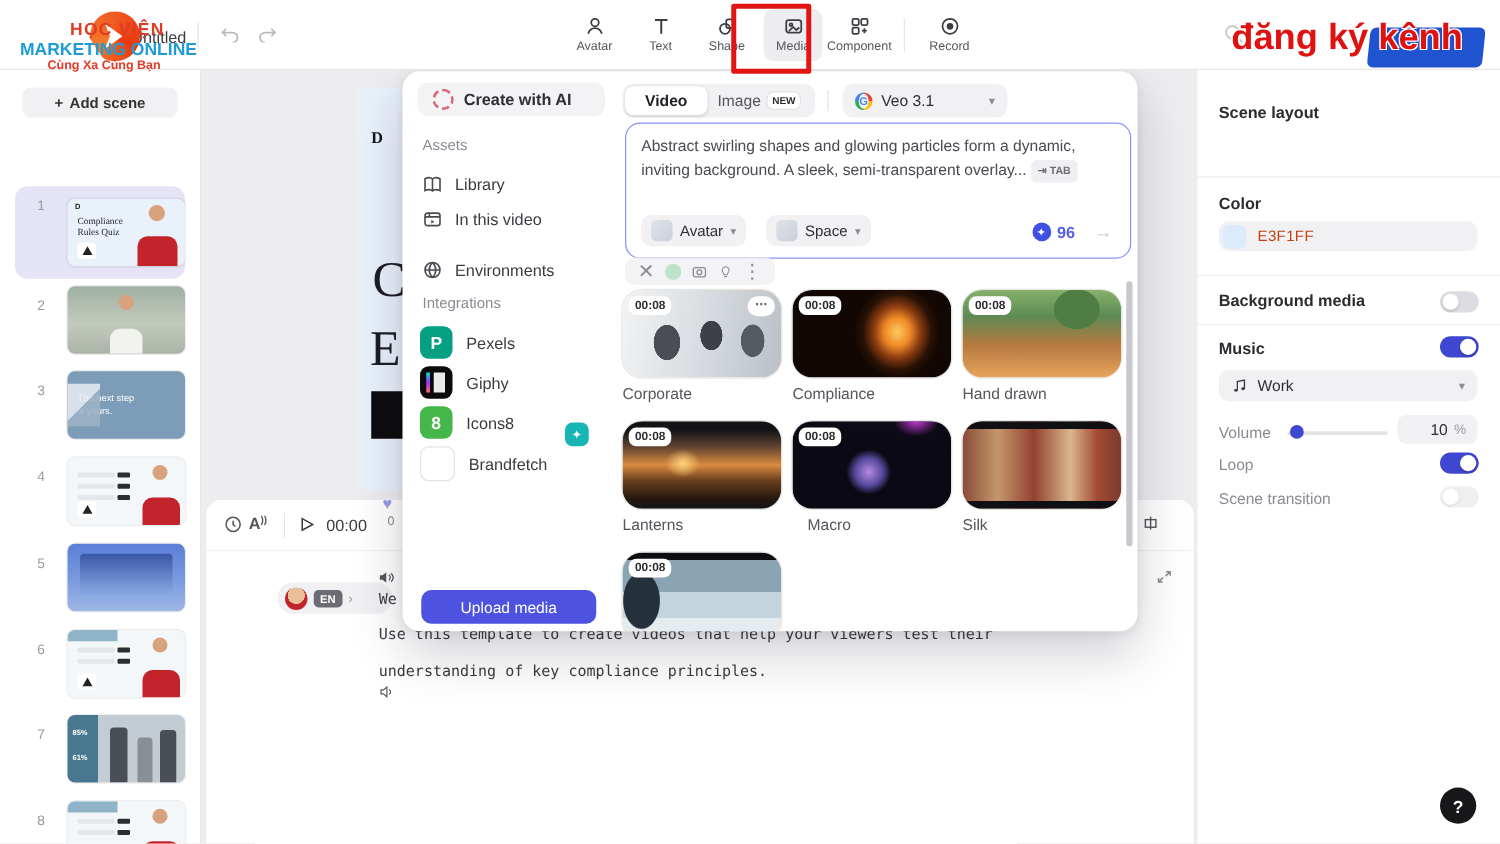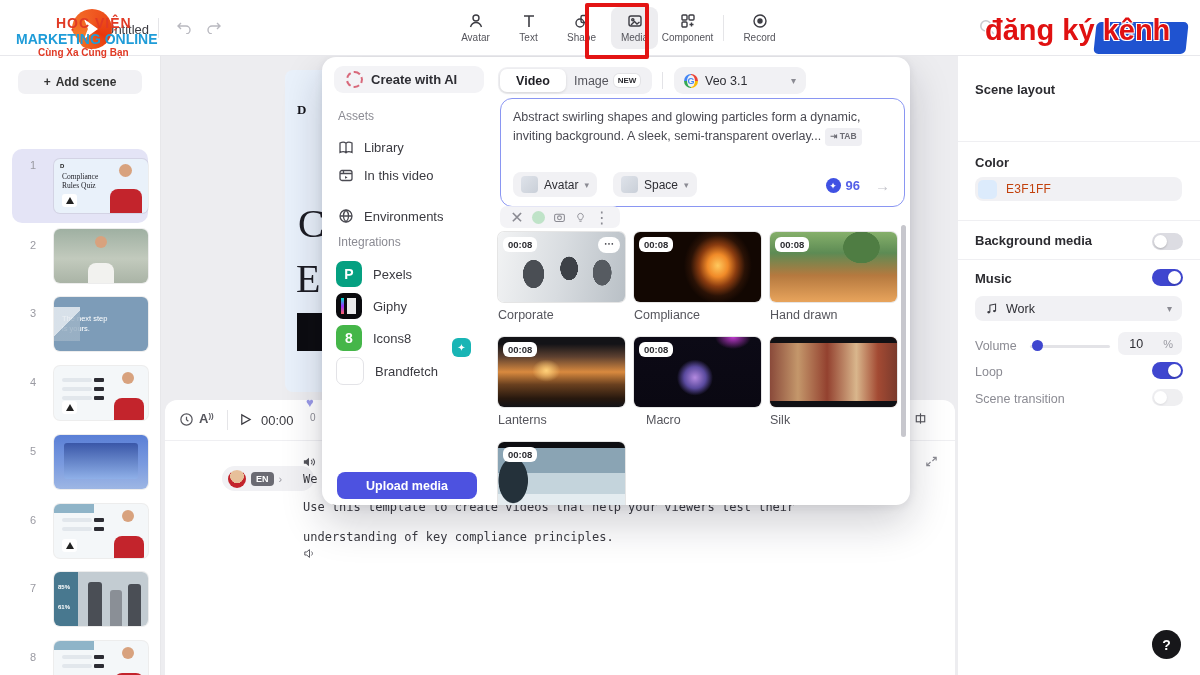--- a/index.html
+++ b/index.html
@@ -122,21 +122,21 @@
   .sq-pexels{background:#05a081;}
   .sq-giphy{background:#0b0b0e;position:relative;}
   .sq-giphy i{position:absolute;left:5px;top:5px;width:3px;height:16px;
               background:linear-gradient(180deg,#00e6cc,#9933ff,#ff6666);}
   .sq-giphy b{position:absolute;left:11px;top:5px;width:9px;height:16px;background:#fff;opacity:.92;}
   .sq-icons8{background:#45b649;}
   .sq-brand{background:#fff;border:1px solid #e3e3e7;color:#1a1a1e;font-family:"Liberation Serif",serif;font-style:italic;}
   .icons8-badge{position:absolute;left:130px;top:281px;width:19px;height:19px;background:#19b5b5;border-radius:6px;
                 color:#fff;font-size:10px;display:flex;align-items:center;justify-content:center;}
   .upload-btn{position:absolute;left:15px;top:415px;width:140px;height:27px;background:#4d52e0;border:none;
-              border-radius:8px;color:#fff;font-size:12.5px;font-weight:bold;font-family:"Liberation Sans",sans-serif;cursor:pointer;}
+              border-radius:8px;color:#fff;font-size:12.5px;font-weight:normal;font-family:"Liberation Sans",sans-serif;cursor:pointer;}
 
   .seg{position:absolute;left:176px;top:10px;width:154px;height:27px;background:#f1f1f4;border-radius:9px;display:flex;align-items:center;padding:2px;box-sizing:border-box;}
   .seg .on{flex:0 0 66px;height:23px;background:#fff;border-radius:7px;box-shadow:0 1px 3px rgba(0,0,0,.12);
            display:flex;align-items:center;justify-content:center;font-size:12.5px;font-weight:600;color:#1e1e24;cursor:pointer;}
   .seg .off{display:flex;align-items:flex-start;gap:5px;padding:0 8px;font-size:12.5px;color:#55555c;cursor:pointer;}
   .new-badge{background:#fff;border-radius:5px;font-size:8px;font-weight:bold;color:#2b2b30;padding:2px 4px;box-shadow:0 0 0 1px rgba(0,0,0,.06);}
   .seg-sep{position:absolute;left:340px;top:15px;width:1px;height:17px;background:#e3e3e7;}
   .model-pill{position:absolute;left:352px;top:10px;width:132px;height:27px;background:#f1f1f4;border-radius:9px;
               display:flex;align-items:center;gap:7px;padding:0 10px;box-sizing:border-box;cursor:pointer;}
   .g-logo{width:14px;height:14px;border-radius:50%;
@@ -162,21 +162,21 @@
         display:flex;align-items:center;justify-content:center;}
   .credit b{font-size:13px;color:#5560e8;font-weight:600;}
   .send-arrow{position:absolute;right:14px;bottom:12px;color:#c3c3ca;font-size:15px;cursor:pointer;}
 
   .mini-bar{position:absolute;left:178px;top:149px;width:120px;height:22px;background:rgba(241,241,245,.88);
             border-radius:7px;display:flex;align-items:center;justify-content:space-around;padding:0 6px;
             box-sizing:border-box;z-index:4;color:#8b8b93;}
   .mini-bar .gdot{width:13px;height:13px;border-radius:50%;background:#bfe3c8;}
   .mini-bar svg{stroke:#8b8b93;fill:none;stroke-width:1.3;}
 
-  .tile{position:absolute;width:127px;height:70px;border-radius:6px;overflow:hidden;cursor:pointer;
+  .tile{position:absolute;width:127px;height:70px;border-radius:16px;overflow:hidden;cursor:pointer;
         box-shadow:0 0 0 1px rgba(0,0,0,.10);}
   .dur{position:absolute;left:5px;top:5px;background:#fff;border-radius:6px;font-size:9.5px;font-weight:600;
        color:#2b2b30;padding:2px 5px;}
   .more-btn{position:absolute;right:5px;top:5px;width:22px;height:16px;background:#fff;border-radius:8px;
             color:#55555c;font-size:10px;font-weight:bold;text-align:center;line-height:14px;cursor:pointer;}
   .tile-label{position:absolute;font-size:12.5px;color:#55555c;}
   .art{position:absolute;inset:0;}
   .art-corporate{background:
      radial-gradient(18px 24px at 28% 60%,#4a4e54 58%,transparent 60%),
      radial-gradient(15px 20px at 56% 52%,#3d4147 58%,transparent 60%),
@@ -219,21 +219,21 @@
   .t-on{background:#3f46cf;} .t-on .knob{right:2px;}
   .t-off{background:#dcdce2;} .t-off .knob{left:2px;}
   .t-faint{opacity:.45;}
   .music-pill{position:absolute;left:17px;top:241px;width:207px;height:25px;background:#f1f1f4;border-radius:8px;
               display:flex;align-items:center;gap:8px;padding:0 10px;box-sizing:border-box;cursor:pointer;}
   .music-pill span{font-size:12.5px;color:#2e2e34;}
   .music-pill .chev{margin-left:auto;color:#8b8b93;font-size:10px;}
   .vol-track{position:absolute;left:72px;top:290px;width:80px;height:3px;background:#e3e3e7;border-radius:2px;}
   .vol-dot{position:absolute;left:74px;top:285px;width:11px;height:11px;border-radius:50%;background:#3f46cf;cursor:pointer;}
   .vol-val{position:absolute;left:160px;top:277px;width:64px;height:23px;background:#f1f1f4;border-radius:7px;
-           display:flex;align-items:center;justify-content:flex-end;gap:20px;padding:4px 9px;box-sizing:border-box;}
+           display:flex;align-items:center;justify-content:flex-end;gap:5px;padding:4px 9px;box-sizing:border-box;}
   .vol-val b{font-size:12.5px;color:#2e2e34;font-weight:normal;}
   .vol-val i{font-style:normal;font-size:11px;color:#9a9aa2;}
 
   .help-btn{position:absolute;left:1152px;top:630px;width:29px;height:29px;border-radius:50%;background:#17171a;
             color:#fff;font-size:14px;font-weight:bold;display:flex;align-items:center;justify-content:center;
             z-index:20;cursor:pointer;}
 </style>
 </head>
 <body>
 

